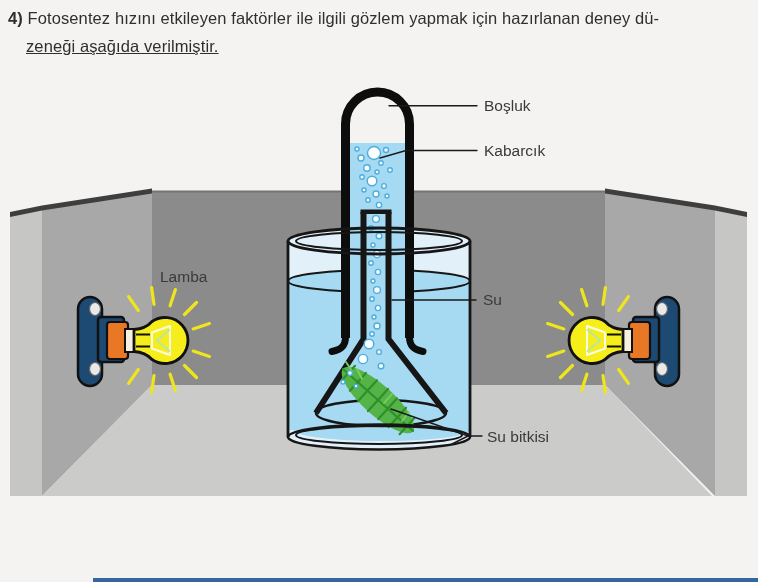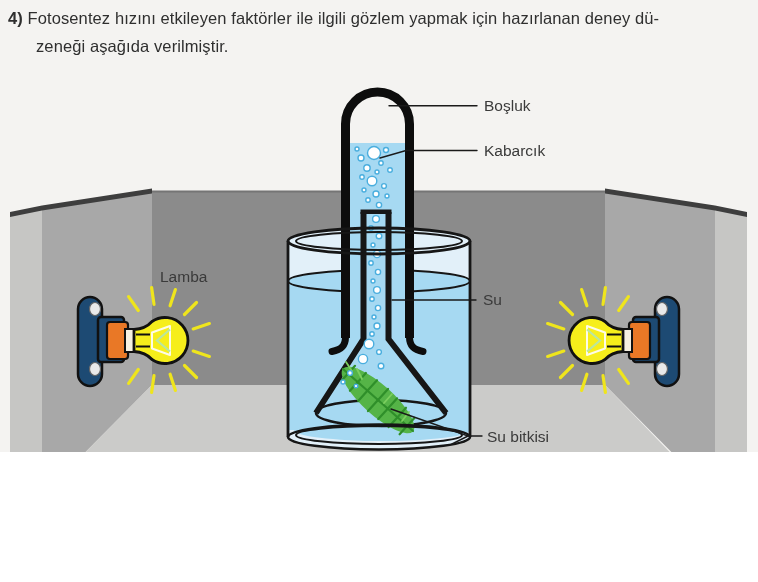--- a/index.html
+++ b/index.html
@@ -1,31 +1,31 @@
 <!DOCTYPE html>
 <html style="--background: #f4f3f1; --text: #2f2f2f; --label: #3a3a3a; --wall-back: #8b8b8b; --wall-side: #a8a8a8; --wall-edge: #c6c6c4; --wall-top: #3e3e3e; --floor: #cbcbc9; --water: #a6d9f2; --water-pale: #e2f0f9; --bubble: #4aaede; --plant: #55b447; --plant-dark: #2f8f2a; --plant-light: #7ccf5f; --lamp-navy: #1d4a73; --lamp-orange: #e97826; --lamp-cream: #f5f0e1; --bulb: #f6ee1b; --ray: #efe51c; --divider: #35669e;"><head>
 <meta charset="utf-8">
 <style>
   html,body{margin:0;padding:0;}
   .page{
     position:relative;
-    width:758px;height:452px;
+    width:758px;height:582px;
     background:var(--background,#f4f3f1);
     font-family:"Liberation Sans", sans-serif;
     overflow:hidden;
   }
   .para{
     position:absolute;
     font-size:16.5px;
     line-height:28px;
     color:var(--text,#2f2f2f);
     letter-spacing:0.1px;
   }
   .para .qnum{font-weight:700;}
-  .para .indent{margin-left:28px;}
+  .para .indent{margin-left:18px;text-decoration:underline;}
   #intro{left:8px;top:4px;width:744px;}
   #footer{left:26px;top:514px;width:724px;}
   svg text{
     font-family:"Liberation Sans", sans-serif;
     font-size:15.5px;
     fill:var(--label,#3a3a3a);
   }
   .bar{
     position:absolute;
     left:93px;right:0;top:578px;height:4px;

